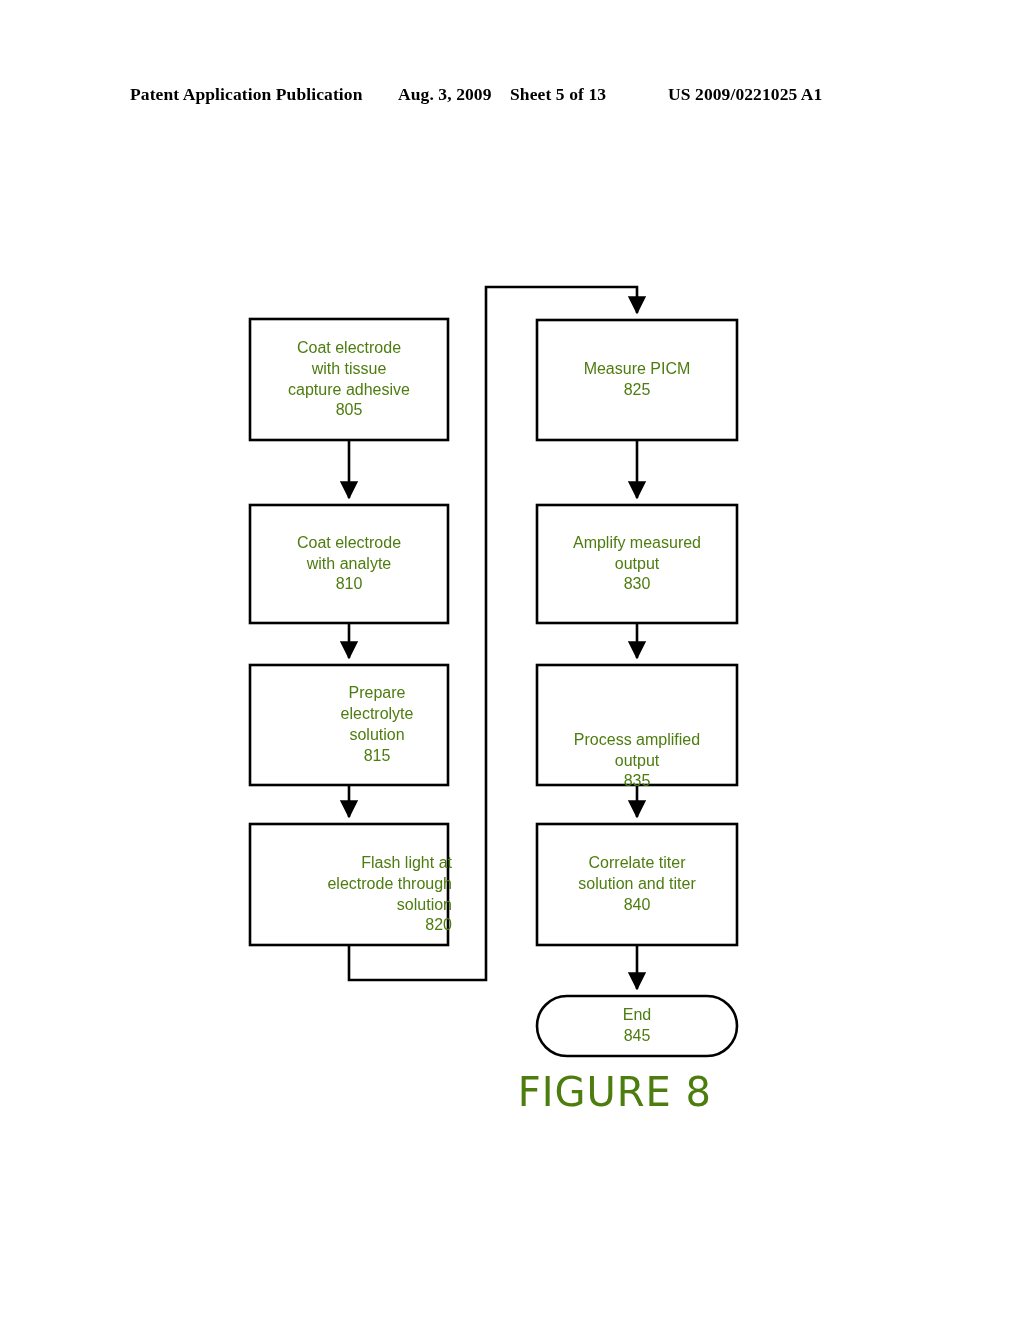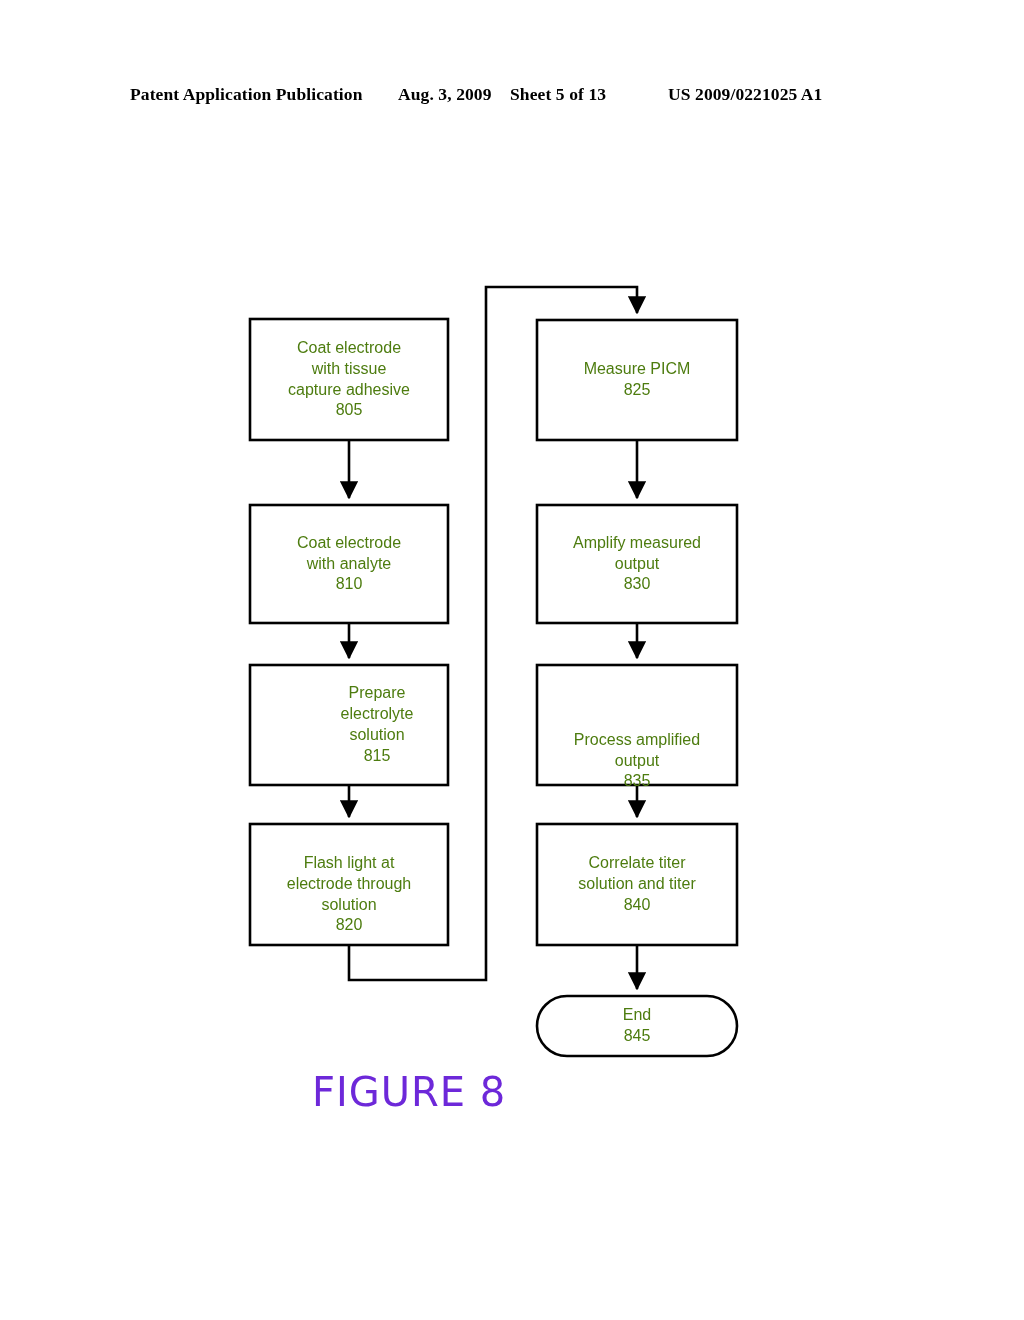--- a/index.html
+++ b/index.html
@@ -65,26 +65,26 @@
     pointer-events: none;
   }
   .node-text .line { display: block; white-space: nowrap; }
 
   
   .figure-caption {
     position: absolute;
     left: 312px;
     top: 1069px;
     width: 400px;
-    text-align: left;
+    text-align: right;
     font-family: "DejaVu Sans", sans-serif;
     font-size: 40px;
     font-weight: 400;
     letter-spacing: 1px;
-    color: #6d28d9;
+    color: #4d7c0f;
   }
 </style>
 </head>
 <body>
 
 <div class="patent-header">
   <span class="hdr-pub">Patent Application Publication</span>
   <span class="hdr-date">Aug. 3, 2009</span>
   <span class="hdr-sheet">Sheet 5 of 13</span>
   <span class="hdr-number">US 2009/0221025 A1</span>
@@ -139,21 +139,21 @@
   <span class="line">810</span>
 </div>
 
 <div class="node-text" style="left:250px; top:665px; width:198px; height:120px;padding-left:28px;">
   <span class="line">Prepare</span>
   <span class="line">electrolyte</span>
   <span class="line">solution</span>
   <span class="line">815</span>
 </div>
 
-<div class="node-text" style="left:246px; top:824px; width:206px; height:141px;">
+<div class="node-text" style="left:246px; top:824px; width:206px; height:141px;align-items:flex-end;">
   <span class="line">Flash light at</span>
   <span class="line">electrode through</span>
   <span class="line">solution</span>
   <span class="line">820</span>
 </div>
 
 <div class="node-text" style="left:537px; top:320px; width:200px; height:120px;border-radius:27px;">
   <span class="line">Measure PICM</span>
   <span class="line">825</span>
 </div>

